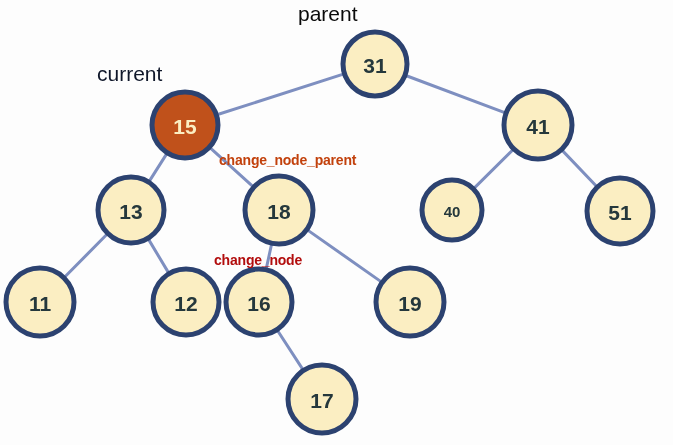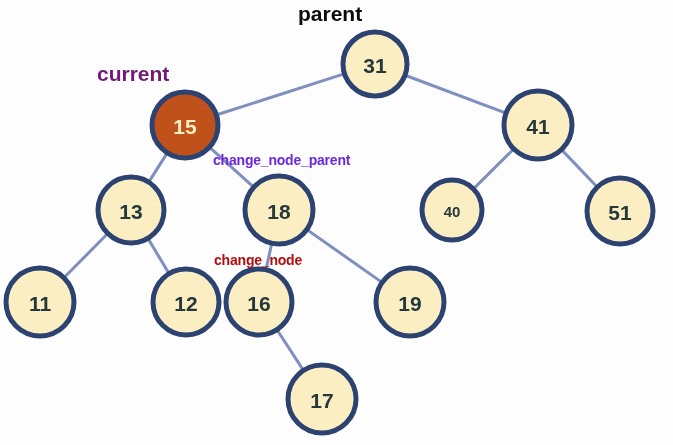--- a/index.html
+++ b/index.html
@@ -49,21 +49,21 @@
   }
   .edge-line {
     stroke: #7e8fc0;
     stroke-width: 3;
     fill: none;
     stroke-linecap: round;
   }
   .pointer-label {
     position: absolute;
     font-family: "Liberation Sans", sans-serif;
-    font-weight: bold;
+    font-weight: normal;
     color: #0a0a0a;
     font-size: 21px;
     white-space: nowrap;
   }
   .annotation-label {
     position: absolute;
     font-family: "Liberation Sans", sans-serif;
     font-weight: bold;
     color: #b20d0d;
     font-size: 14px;
@@ -137,20 +137,20 @@
         </g>
         <g>
           <circle cx="322" cy="399" r="34" class="node-circle" fill="#fbeec2" stroke="#2c4270"></circle>
           <text x="322" y="400" class="node-label" fill="#25383c">17</text>
         </g>
       </g>
   </svg>
 
   <div id="pointer-layer">
       <div class="pointer-label" style="left: 298px; top: 2px; color: rgb(10, 10, 10);">parent</div>
-      <div class="pointer-label" style="left: 97px; top: 62px; color: #701a75;">current</div>
+      <div class="pointer-label" style="left: 97px; top: 62px; color: #0f172a;">current</div>
     </div>
   <div id="annotation-layer">
-      <div class="annotation-label" style="left: 213px; top: 152px; color: #6d28d9;">change_node_parent</div>
+      <div class="annotation-label" style="left: 219px; top: 152px; color: #c2410c;">change_node_parent</div>
       <div class="annotation-label" style="left: 214px; top: 252px; color: rgb(178, 13, 13);">change_node</div>
     </div>
 
 </div>
 
 </body></html>

